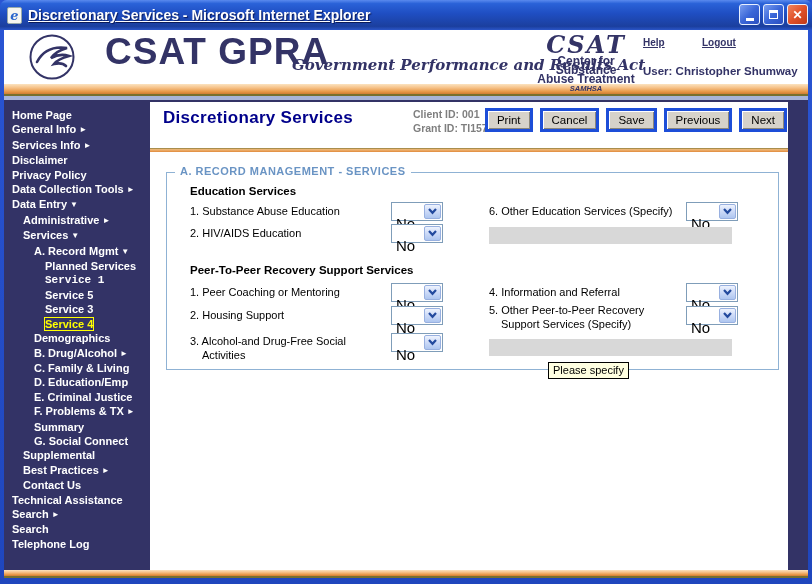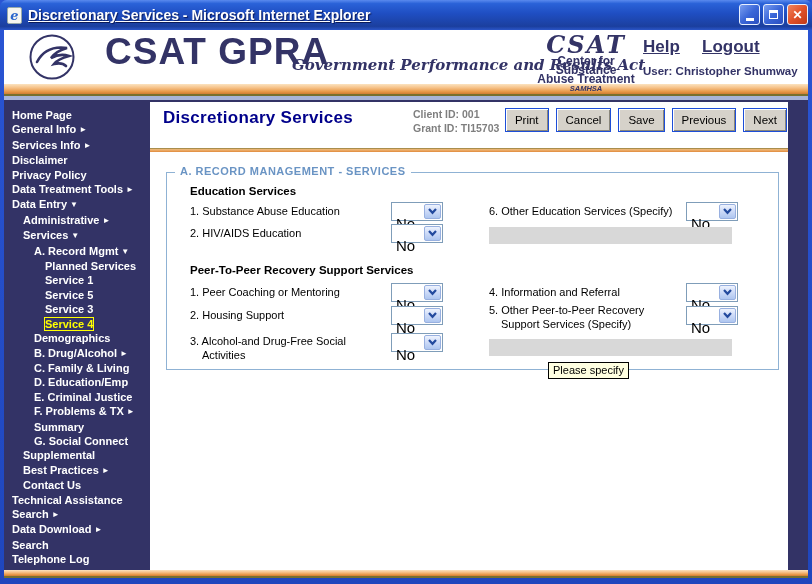--- a/index.html
+++ b/index.html
@@ -32,21 +32,21 @@
   
   .header { height:54px; flex:0 0 54px; position:relative; background:#fff; }
   .hhs-logo { position:absolute; left:24px; top:3px; }
   .brand { position:absolute; left:101px; top:1px; color:var(--navy,#333366); font-size:37px; font-weight:bold; letter-spacing:1px; }
   .brand-sub { position:absolute; left:288px; top:26px; color:var(--navy,#333366);
     font:italic bold 15px "DejaVu Serif", serif; }
   .csat-logo { position:absolute; left:532px; top:3px; width:100px; text-align:center; color:var(--navy,#333366); }
   .csat-line1 { font:italic bold 24px "DejaVu Serif", serif; letter-spacing:2px; line-height:24px; }
   .csat-line2, .csat-line3 { font-size:12px; font-weight:bold; line-height:9px; }
   .csat-line4 { font:italic bold 7.5px "Liberation Sans", sans-serif; line-height:9px; }
-  .hlink { position:absolute; top:7px; color:var(--navy,#333366); font-size:17px; font-weight:bold;
+  .hlink { position:absolute; top:7px; color:var(--navy,#333366); font-size:10px; font-weight:bold;
     text-decoration:underline; cursor:pointer; }
   .hlink.help { left:639px; } .hlink.logout { left:698px; }
   .user { position:absolute; left:639px; top:35px; color:var(--navy,#333366); font-size:11.5px; font-weight:bold; }
 
   
   .orange-bar { width:100%; background:linear-gradient(180deg,#fbe3c0 0%,#f5bf84 40%,#e89a4a 75%,#cf7c34 100%);
     border-bottom:2px solid #77702f; }
   .orange-bar.top { height:12px; flex:0 0 12px; }
   .orange-bar.bottom { height:8px; flex:0 0 8px; }
   .lav-strip { height:4px; flex:0 0 4px; background:#a8b4d8; }
@@ -59,21 +59,21 @@
   .sb-label.active { color:var(--highlight-yellow,#ffff00); outline:1px solid var(--highlight-yellow,#ffff00); }
   .sb-arrow { font-size:8px; margin-left:3px; vertical-align:1px; }
   .right-strip { width:20px; flex:0 0 20px; background:var(--navy,#333366); }
   .content { flex:1; position:relative; background:#fff; }
 
   
   .page-title { position:absolute; left:13px; top:6px; color:var(--page-title-blue,#00008b);
     font-size:17px; font-weight:bold; letter-spacing:.3px; }
   .ids { position:absolute; left:263px; top:5px; color:#7f7f7f; font-size:10.5px; font-weight:bold; line-height:14px; }
   .toolbar { position:absolute; right:1px; top:6px; display:flex; gap:7px; }
-  .btn { height:24px; padding:0 9px; background:#d6d2ca; border:1px solid #1d4ed8; font-size:11.5px;
+  .btn { height:24px; padding:0 9px; background:#d6d2ca; border:3px solid #1d4ed8; font-size:11.5px;
     font-family:"Liberation Sans", sans-serif; color:#000; cursor:pointer;
     box-shadow:inset 1px 1px 0 #ffffff, inset -1px -1px 0 #8a867a; }
   .title-rule { position:absolute; left:0; right:0; top:46px; height:4px;
     background:linear-gradient(180deg,#8a7a3a 0%,#f0b878 40%,#e08a3c 100%); }
 
   
   .fieldset { position:absolute; left:16px; top:70px; width:613px; height:198px;
     border:1px solid #8fb2d4; }
   .legend { position:absolute; left:8px; top:-8px; background:#fff; padding:0 5px;
     color:var(--legend-blue,#6a94c4); font-size:11px; font-weight:bold; letter-spacing:.5px; white-space:nowrap; }
@@ -136,44 +136,43 @@
     <div class="lav-strip"></div>
     <div class="navy-line"></div>
 
     <div class="body-row">
       <nav class="sidebar">
           <div class="sb-item" style="padding-left: 8px;"><span class="sb-label">Home Page</span></div>
           <div class="sb-item" style="padding-left: 8px;"><span class="sb-label">General Info</span><span class="sb-arrow">►</span></div>
           <div class="sb-item" style="padding-left: 8px;"><span class="sb-label">Services Info</span><span class="sb-arrow">►</span></div>
           <div class="sb-item" style="padding-left: 8px;"><span class="sb-label">Disclaimer</span></div>
           <div class="sb-item" style="padding-left: 8px;"><span class="sb-label">Privacy Policy</span></div>
-          <div class="sb-item" style="padding-left: 8px;"><span class="sb-label">Data Treatment Tools</span><span class="sb-arrow">►</span></div>
+          <div class="sb-item" style="padding-left: 8px;"><span class="sb-label">Data Collection Tools</span><span class="sb-arrow">►</span></div>
           <div class="sb-item" style="padding-left: 8px;"><span class="sb-label">Data Entry</span><span class="sb-arrow">▼</span></div>
           <div class="sb-item" style="padding-left: 19px;"><span class="sb-label">Administrative</span><span class="sb-arrow">►</span></div>
           <div class="sb-item" style="padding-left: 19px;"><span class="sb-label">Services</span><span class="sb-arrow">▼</span></div>
           <div class="sb-item" style="padding-left: 30px;"><span class="sb-label">A. Record Mgmt</span><span class="sb-arrow">▼</span></div>
           <div class="sb-item" style="padding-left: 41px;"><span class="sb-label">Planned Services</span></div>
-          <div class="sb-item" style="padding-left: 41px;"><span class="sb-label">Service 1</span></div>
+          <div class="sb-item" style="padding-left: 41px; font-family: Liberation Mono, monospace;"><span class="sb-label">Service 1</span></div>
           <div class="sb-item" style="padding-left: 41px;"><span class="sb-label">Service 5</span></div>
           <div class="sb-item" style="padding-left: 41px;"><span class="sb-label">Service 3</span></div>
           <div class="sb-item" style="padding-left: 41px;"><span class="sb-label active">Service 4</span></div>
           <div class="sb-item" style="padding-left: 30px;"><span class="sb-label">Demographics</span></div>
           <div class="sb-item" style="padding-left: 30px;"><span class="sb-label">B. Drug/Alcohol</span><span class="sb-arrow">►</span></div>
           <div class="sb-item" style="padding-left: 30px;"><span class="sb-label">C. Family &amp; Living</span></div>
           <div class="sb-item" style="padding-left: 30px;"><span class="sb-label">D. Education/Emp</span></div>
           <div class="sb-item" style="padding-left: 30px;"><span class="sb-label">E. Criminal Justice</span></div>
           <div class="sb-item" style="padding-left: 30px;"><span class="sb-label">F. Problems &amp; TX</span><span class="sb-arrow">►</span></div>
           <div class="sb-item" style="padding-left: 30px;"><span class="sb-label">Summary</span></div>
           <div class="sb-item" style="padding-left: 30px;"><span class="sb-label">G. Social Connect</span></div>
           <div class="sb-item" style="padding-left: 19px;"><span class="sb-label">Supplemental</span></div>
           <div class="sb-item" style="padding-left: 19px;"><span class="sb-label">Best Practices</span><span class="sb-arrow">►</span></div>
           <div class="sb-item" style="padding-left: 19px;"><span class="sb-label">Contact Us</span></div>
           <div class="sb-item" style="padding-left: 8px;"><span class="sb-label">Technical Assistance</span></div>
           <div class="sb-item" style="padding-left: 8px;"><span class="sb-label">Search</span><span class="sb-arrow">►</span></div>
-          <div class="sb-item" style="padding-left: 8px;"><span class="sb-label">Data Download</span><span class="sb-arrow">►</span></div>
           <div class="sb-item" style="padding-left: 8px;"><span class="sb-label">Search</span></div>
           <div class="sb-item" style="padding-left: 8px;"><span class="sb-label">Telephone Log</span></div>
         </nav>
 
       <main class="content">
         <h1 class="page-title">Discretionary Services</h1>
         <div class="ids">
           <div>Client ID: 001</div>
           <div>Grant ID: TI15703</div>
         </div>

